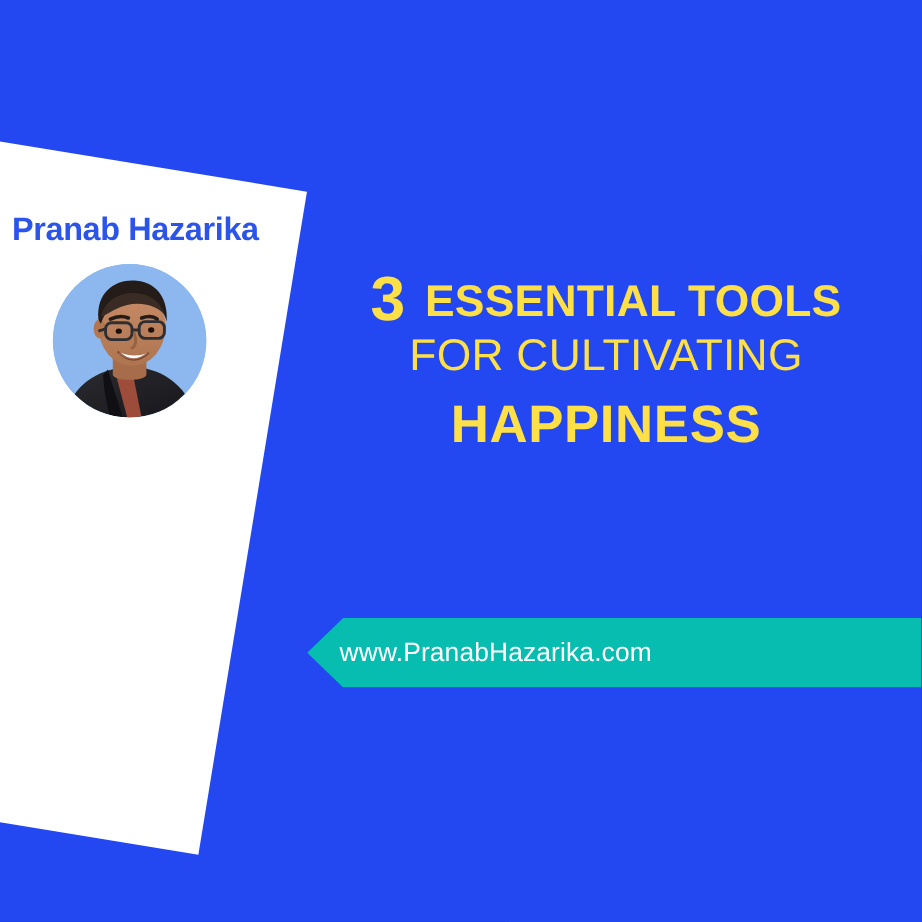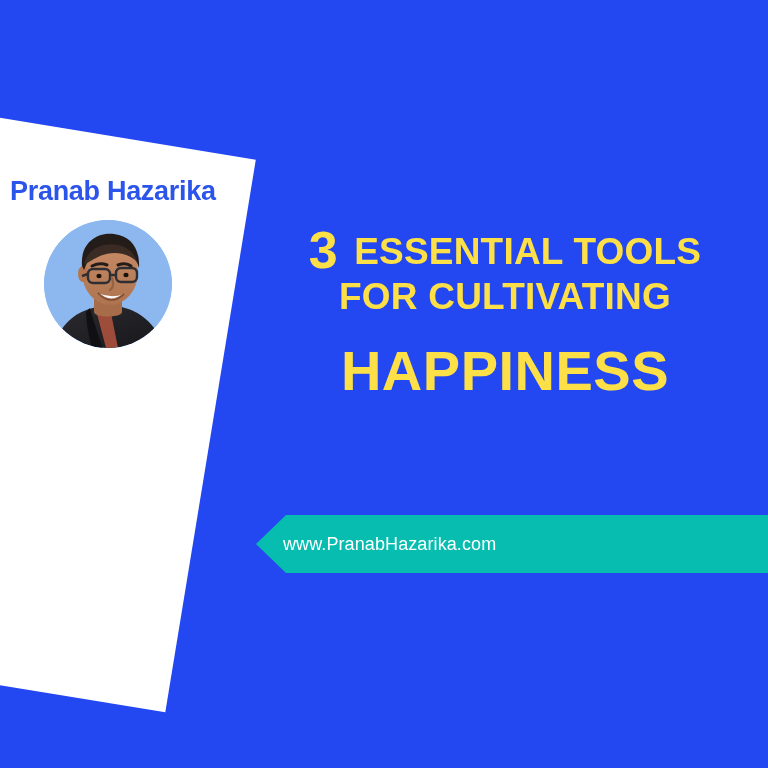--- a/index.html
+++ b/index.html
@@ -83,53 +83,53 @@
   .hl-num {
     font-size: 52px;
     font-weight: bold;
     line-height: 44px;
     vertical-align: -4px;
     letter-spacing: 1px;
   }
   .hl-line2 {
     display: block;
     font-size: 37px;
-    font-weight: bold;
+    font-weight: normal;
     letter-spacing: 0.2px;
     line-height: 46px;
     white-space: nowrap;
   }
   .hl-line3 {
     display: block;
-    font-size: 56px;
+    font-size: 44px;
     font-weight: bold;
     letter-spacing: 0.5px;
     line-height: 66px;
-    margin-top: 18px;
+    margin-top: 2px;
     white-space: nowrap;
   }
 
   
   .url-banner {
     position: absolute;
     left: 256px;
     top: 515px;
     width: 512px;
     height: 58px;
     background: #06bdb0;
     clip-path: polygon(30px 0, 100% 0, 100% 100%, 30px 100%, 0 50%);
   }
   .url-text {
     position: absolute;
     left: 27px;
     top: 0;
     height: 58px;
     display: flex;
     align-items: center;
-    font-size: 18px;
+    font-size: 22px;
     font-weight: normal;
     letter-spacing: 0.1px;
     color: #ffffff;
     white-space: nowrap;
   }
 </style>
 </head>
 <body>
 
 <div id="canvas">

